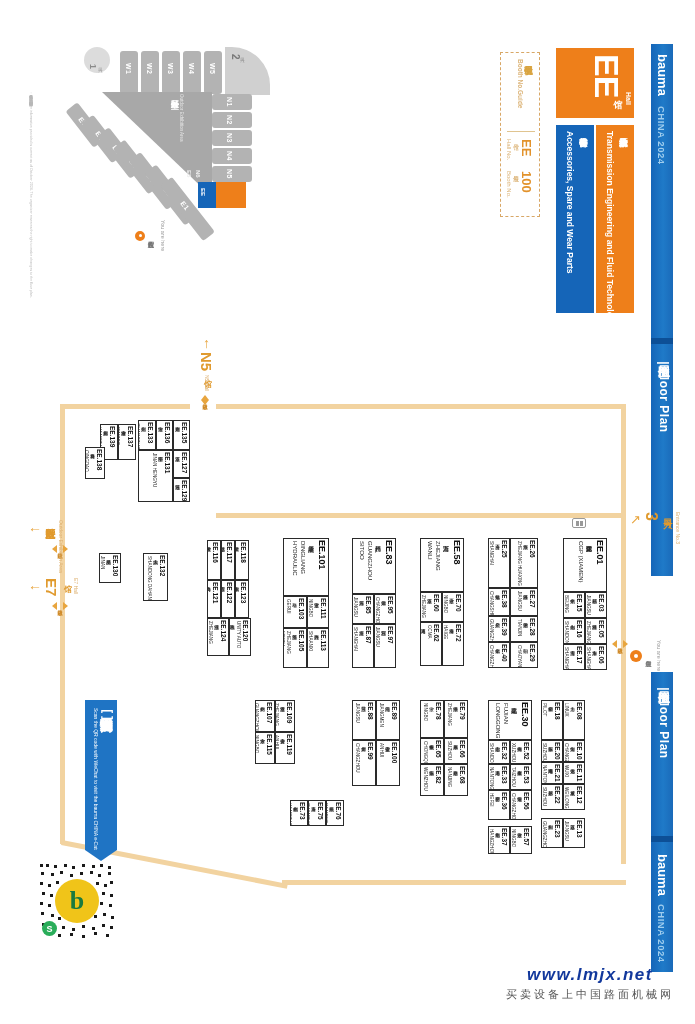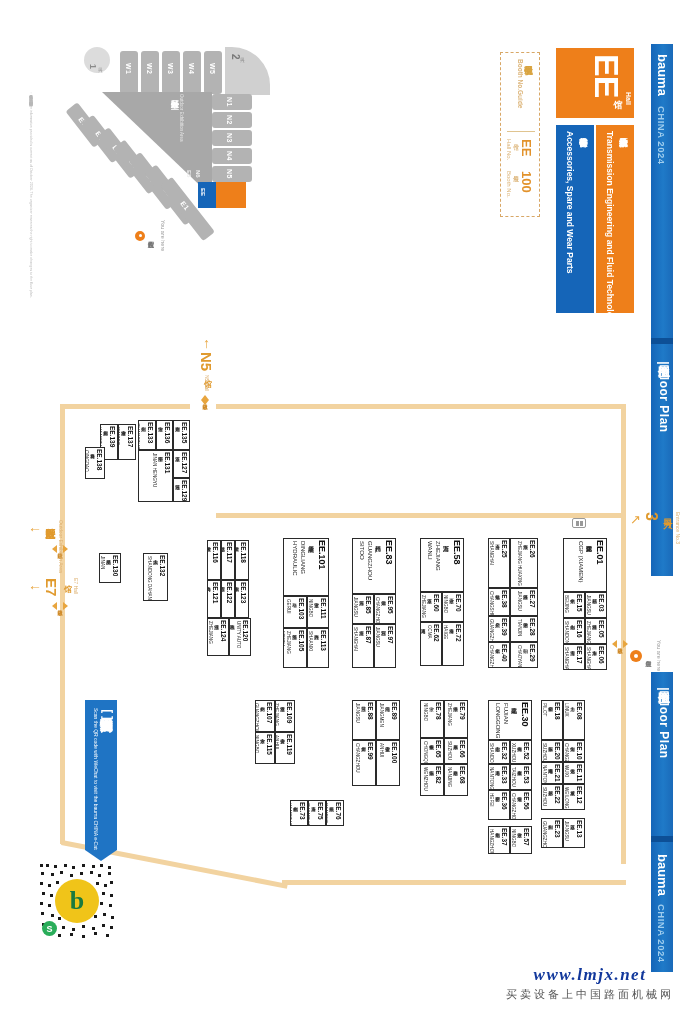--- a/index.html
+++ b/index.html
@@ -250,21 +250,21 @@
       #12389c;
     border-radius:2px; position:relative;
   }
   .wm-logo:after{
     content:"M"; position:absolute; inset:0; display:flex;
     align-items:center;justify-content:center; color:#fff;
     font-size:18px; font-weight:bold; font-family:"Liberation Serif",serif;
     padding-top:6px;
   }
   .wm-cn { color:#d81f26; font-size:20px; font-weight:bold; letter-spacing:1px; }
-  .wm-url { color:#12389c; font-size:17px; font-weight:bold; font-style:italic; letter-spacing:1.5px;font-family:Liberation Serif, serif; }
+  .wm-url { color:#12389c; font-size:17px; font-weight:bold; font-style:italic; letter-spacing:1.5px; }
   .wm-tag { color:#555; font-size:11px; letter-spacing:3px; margin-top:2px; }
   .wm-tab {
     position:absolute; left:18px; top:-8px; width:17px; height:26px;
     background:#2f7fd1; color:#fff; font-size:5px; font-weight:bold;
     writing-mode:vertical-rl; display:flex; align-items:center; justify-content:center;
   }
 </style>
 </head>
 <body>
 

